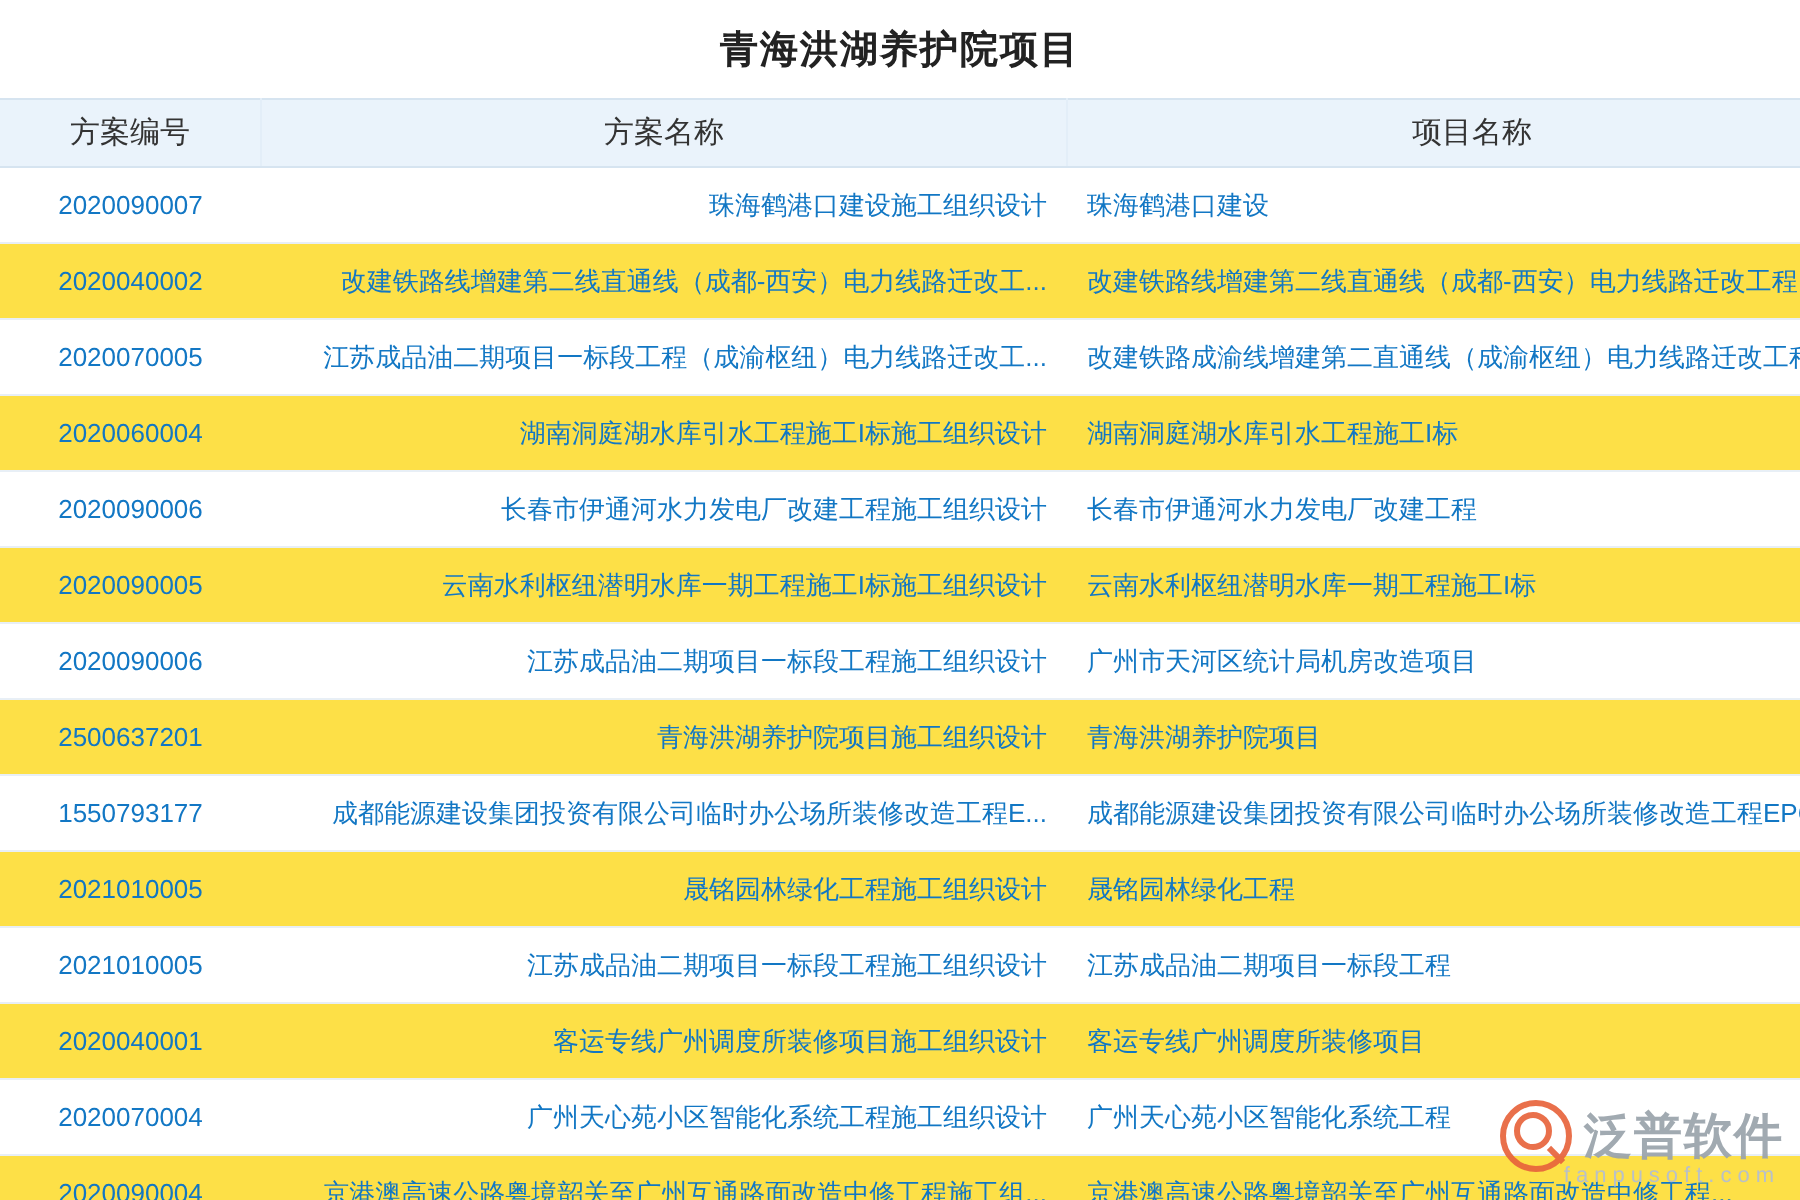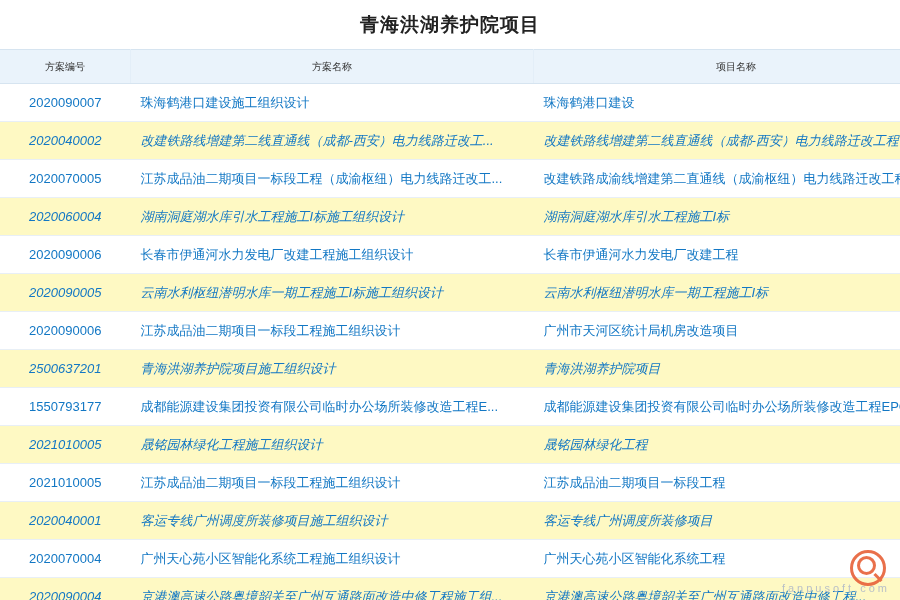--- a/index.html
+++ b/index.html
@@ -23,21 +23,21 @@
     letter-spacing: 1px;
   }
   table.list {
     border-collapse: collapse;
     width: 900px;
     table-layout: fixed;
   }
   table.list th {
     background: #eaf3fb;
     color: #333333;
-    font-size: 10px;
+    font-size: 15px;
     font-weight: normal;
     height: 33px;
     border-top: 1px solid #d6e4f0;
     border-bottom: 1px solid #d6e4f0;
     border-right: 1px solid #e3eef8;
     text-align: center;
     padding: 0 6px;
     white-space: nowrap;
     overflow: hidden;
     text-overflow: ellipsis;
@@ -49,23 +49,23 @@
     color: #1277c4;
     border-bottom: 1px solid #e8eff6;
     padding: 0 10px;
     white-space: nowrap;
     overflow: hidden;
     text-overflow: ellipsis;
     vertical-align: middle;
     margin-top: 36px;
   }
   table.list tr.odd td { background: #ffffff; }
-  table.list tr.even td { background: #fef9c3; font-style: italic; }
+  table.list tr.even td { background: #fde047; }
   .col-code { width: 118px; text-align: center; }
-  .col-plan { width: 390px; text-align: left; }
+  .col-plan { width: 390px; text-align: right; }
   .col-proj { width: 392px; text-align: left; }
   td.col-code { color: #1277c4; }
   .watermark {
     position: absolute;
     right: 8px;
     bottom: 14px;
     display: flex;
     align-items: center;
     opacity: 0.92;
     pointer-events: none;
@@ -199,14 +199,15 @@
     <tr class="even">
       <td class="col-code">2020090004</td>
       <td class="col-plan">京港澳高速公路粤境韶关至广州互通路面改造中修工程施工组...</td>
       <td class="col-proj">京港澳高速公路粤境韶关至广州互通路面改造中修工程...</td>
     </tr>
   </tbody>
 </table>
 
 <div class="watermark">
   <div class="wm-circle"></div>
+  <div class="wm-text">泛普软件</div>
 </div>
 <div class="wm-sub">fanpusoft.com</div>
 
 </body></html>

